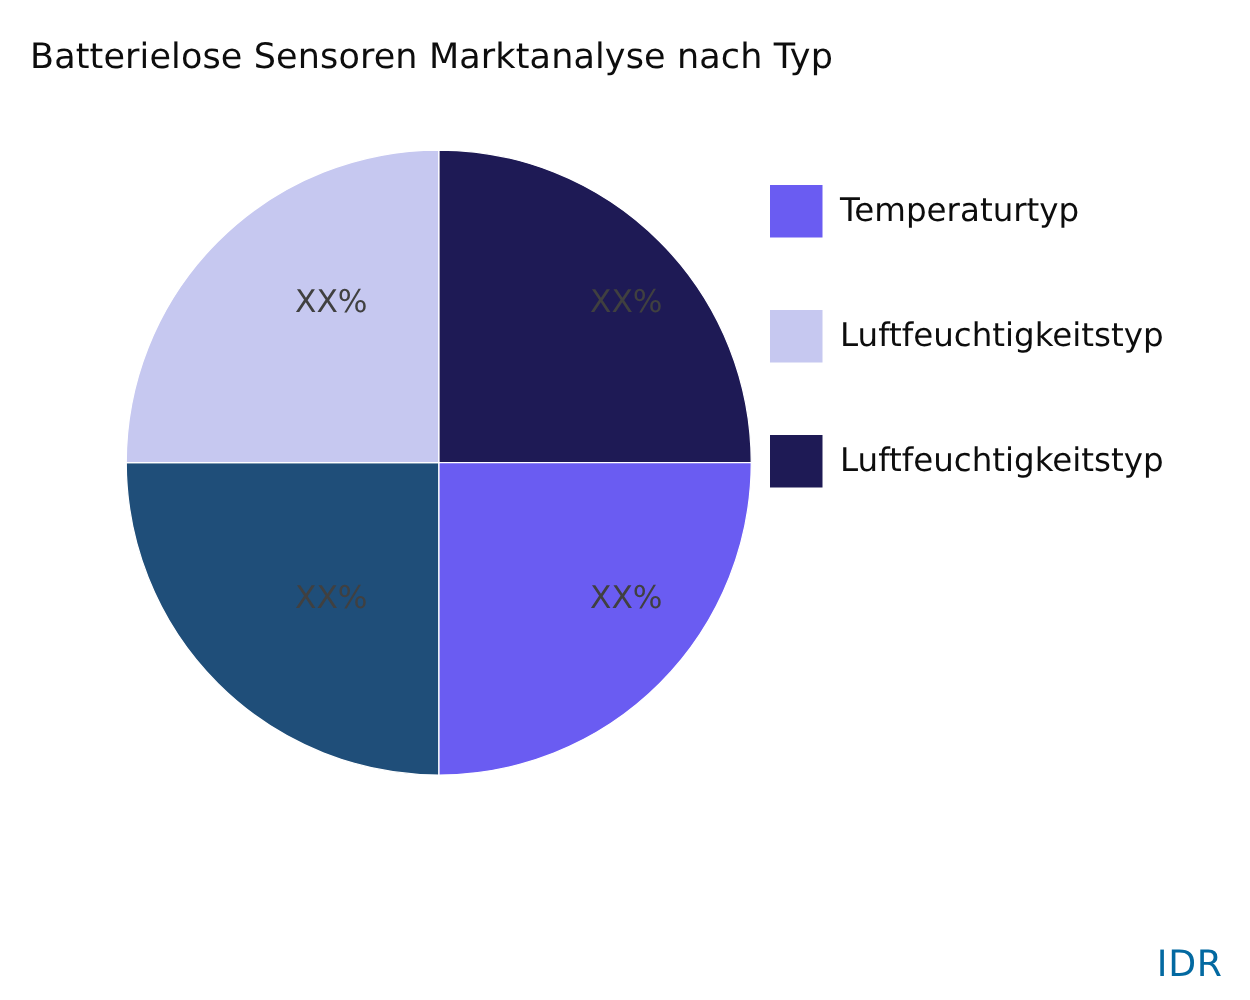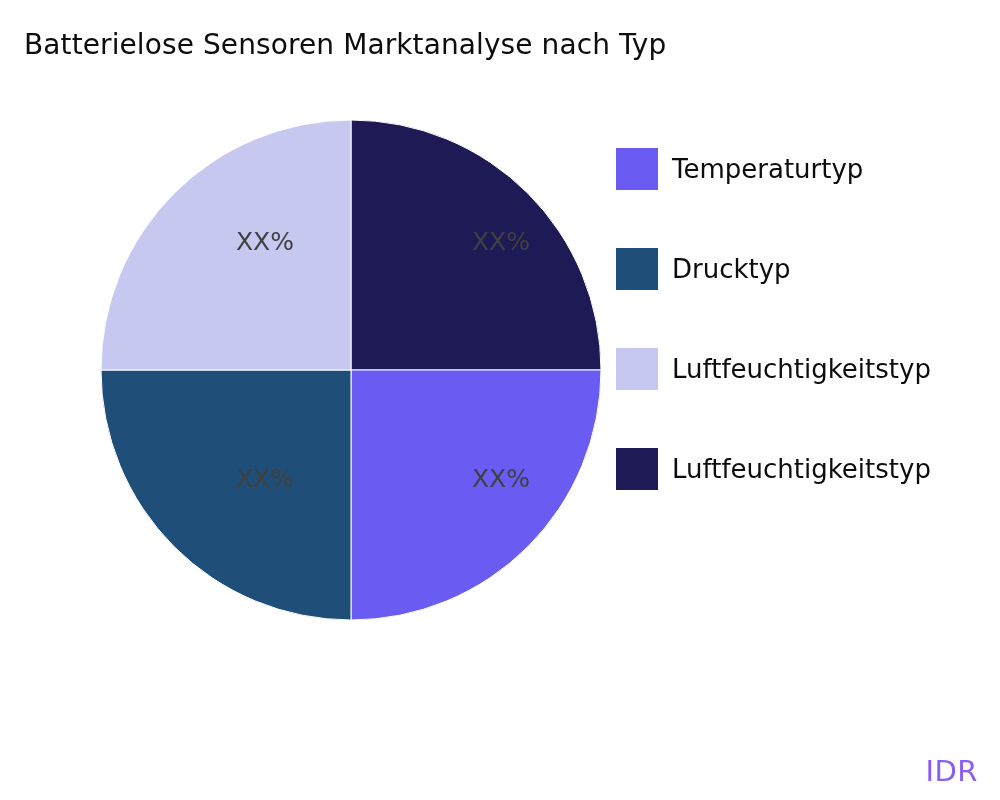--- a/index.html
+++ b/index.html
@@ -124,32 +124,28 @@
     <div class="slice-label" id="slice-label-3">XX%</div>
   </div>
 
   <div id="legend">
 
     <div class="legend-item">
       <span class="legend-swatch" style="background: rgb(106, 92, 242);"></span>
       <span class="legend-label">Temperaturtyp</span>
     </div>
 
-    <div class="legend-item">
-      <span class="legend-swatch" style="background: rgb(31, 78, 121);"></span>
-      <span class="legend-label">Drucktyp</span>
-    </div>
 
     <div class="legend-item">
       <span class="legend-swatch" style="background: rgb(198, 200, 240);"></span>
       <span class="legend-label">Luftfeuchtigkeitstyp</span>
     </div>
 
     <div class="legend-item">
       <span class="legend-swatch" style="background: rgb(30, 26, 85);"></span>
       <span class="legend-label">Luftfeuchtigkeitstyp</span>
     </div>
 
   </div>
 
-  <div id="watermark" style="color: #8b5cf6;">IDR</div>
+  <div id="watermark" style="color: #0369a1;">IDR</div>
 
 </div>
 
 </body></html>

